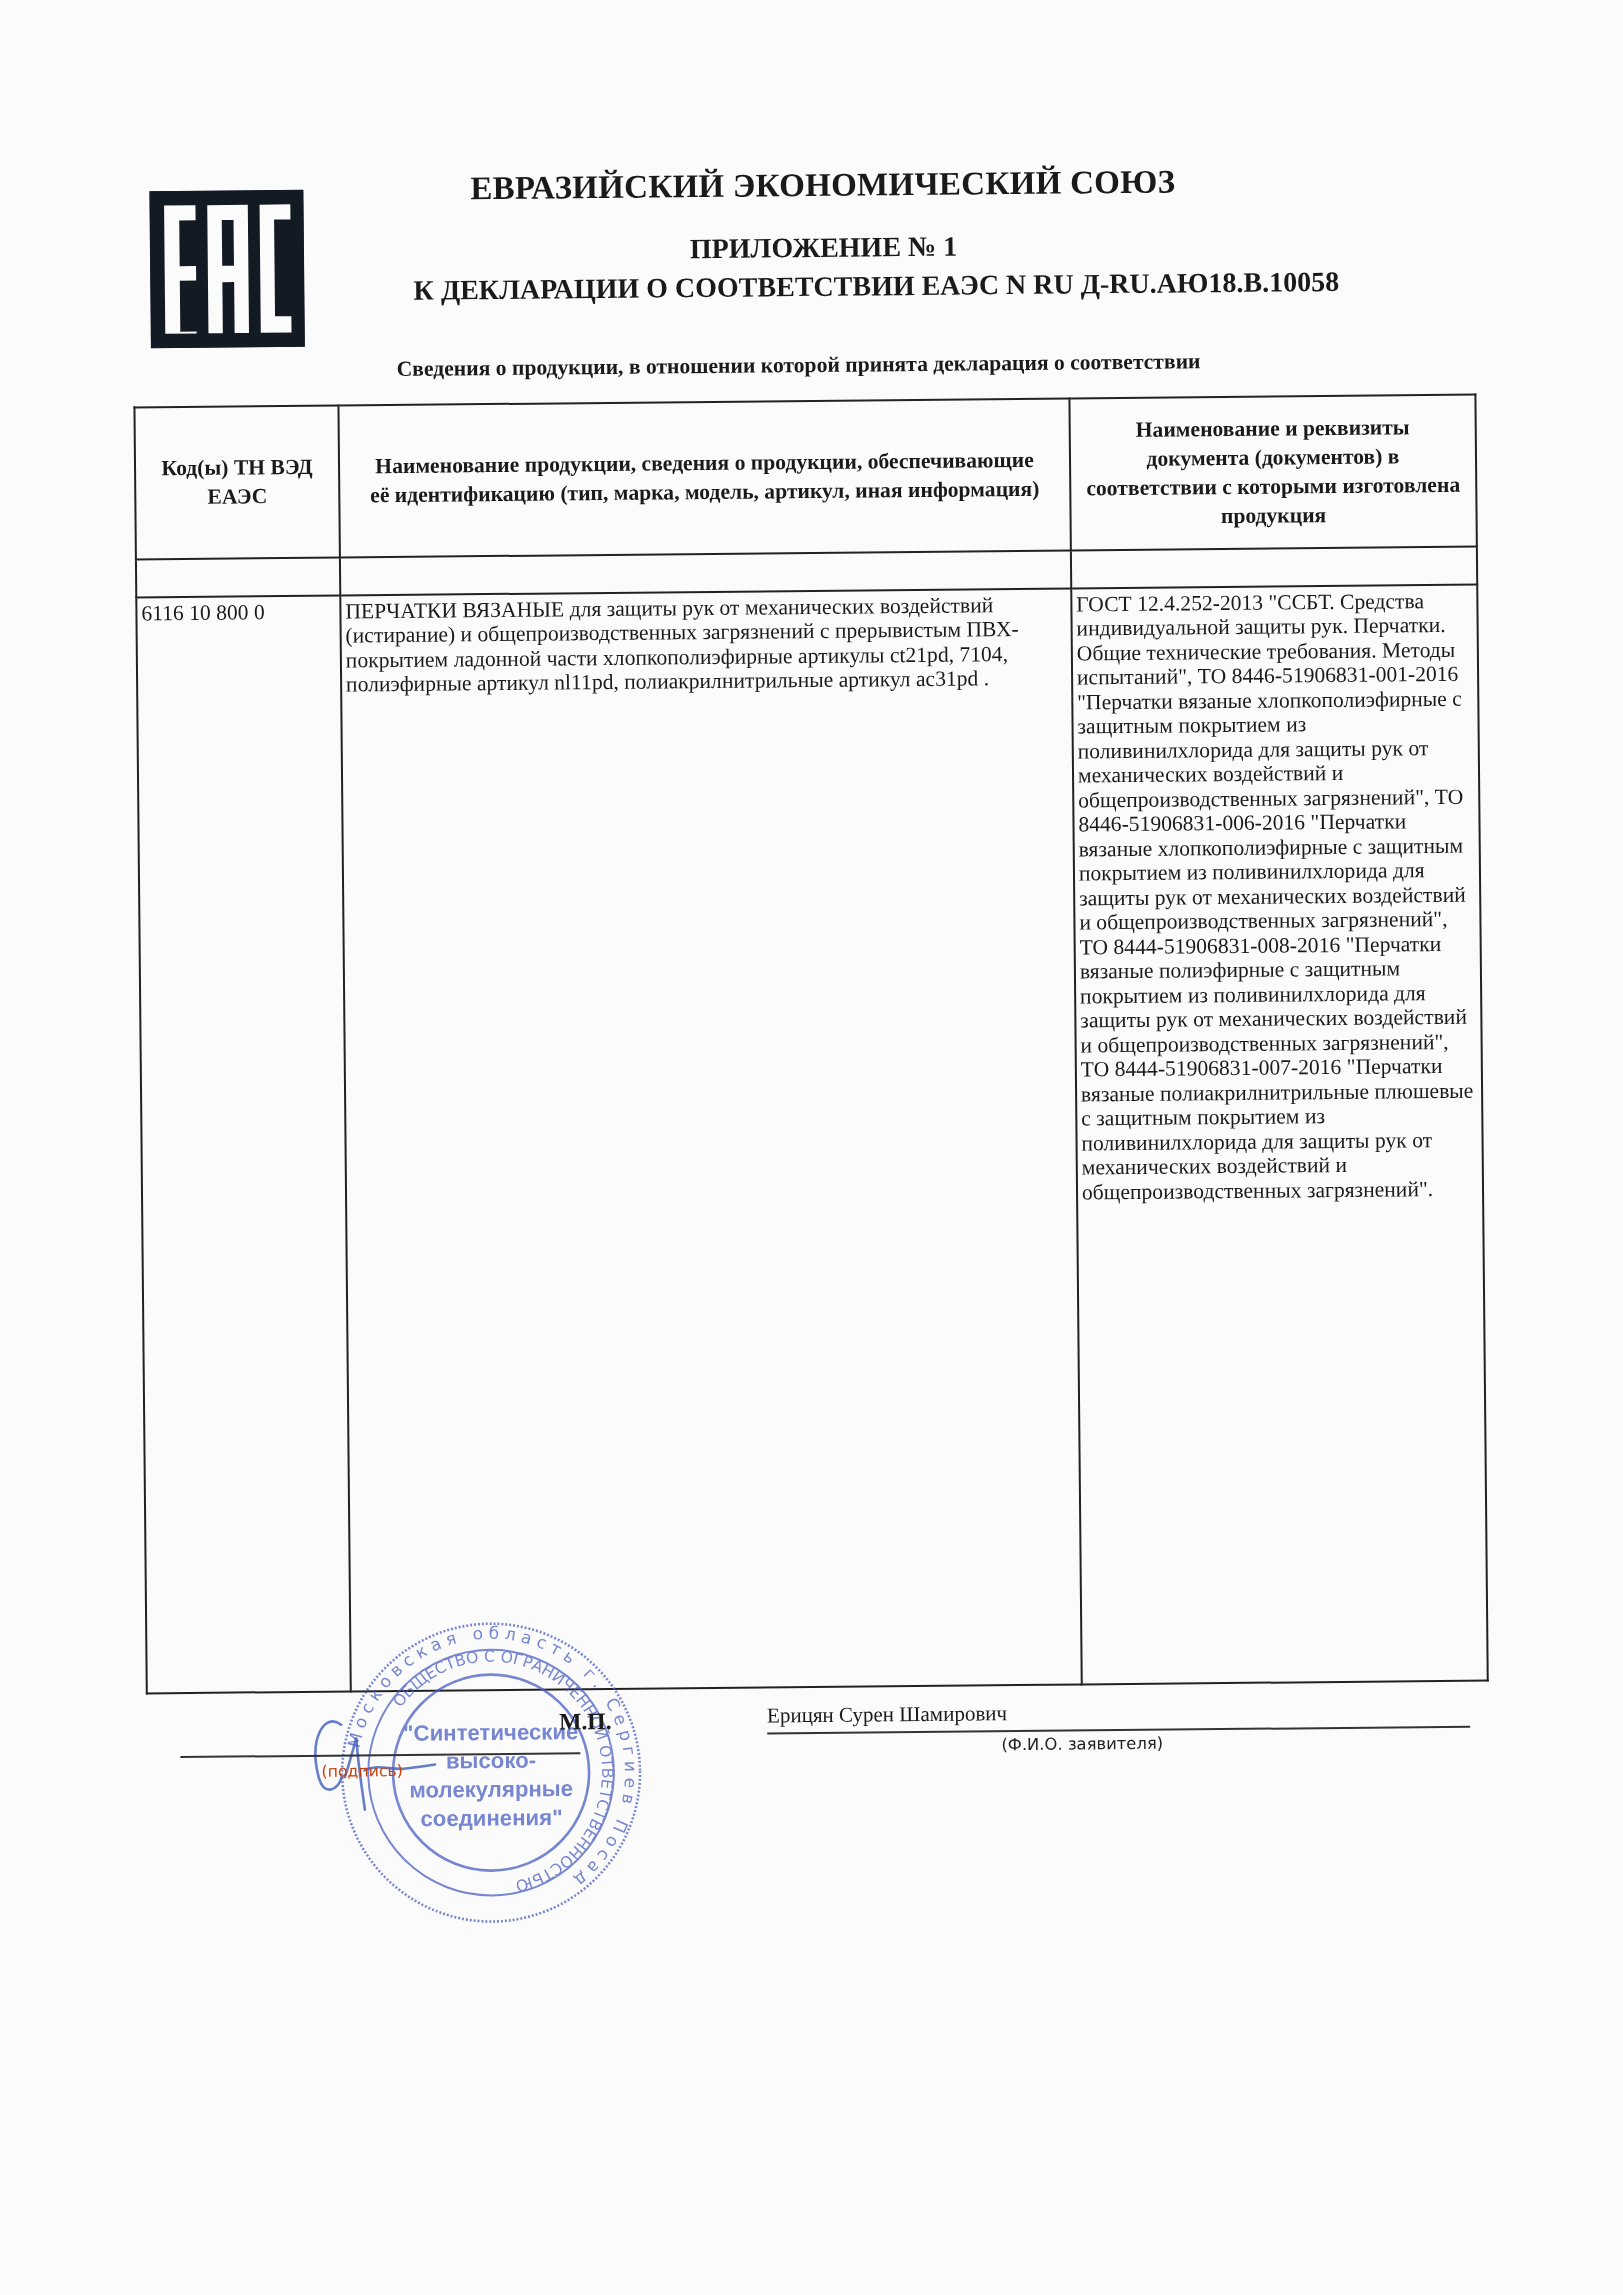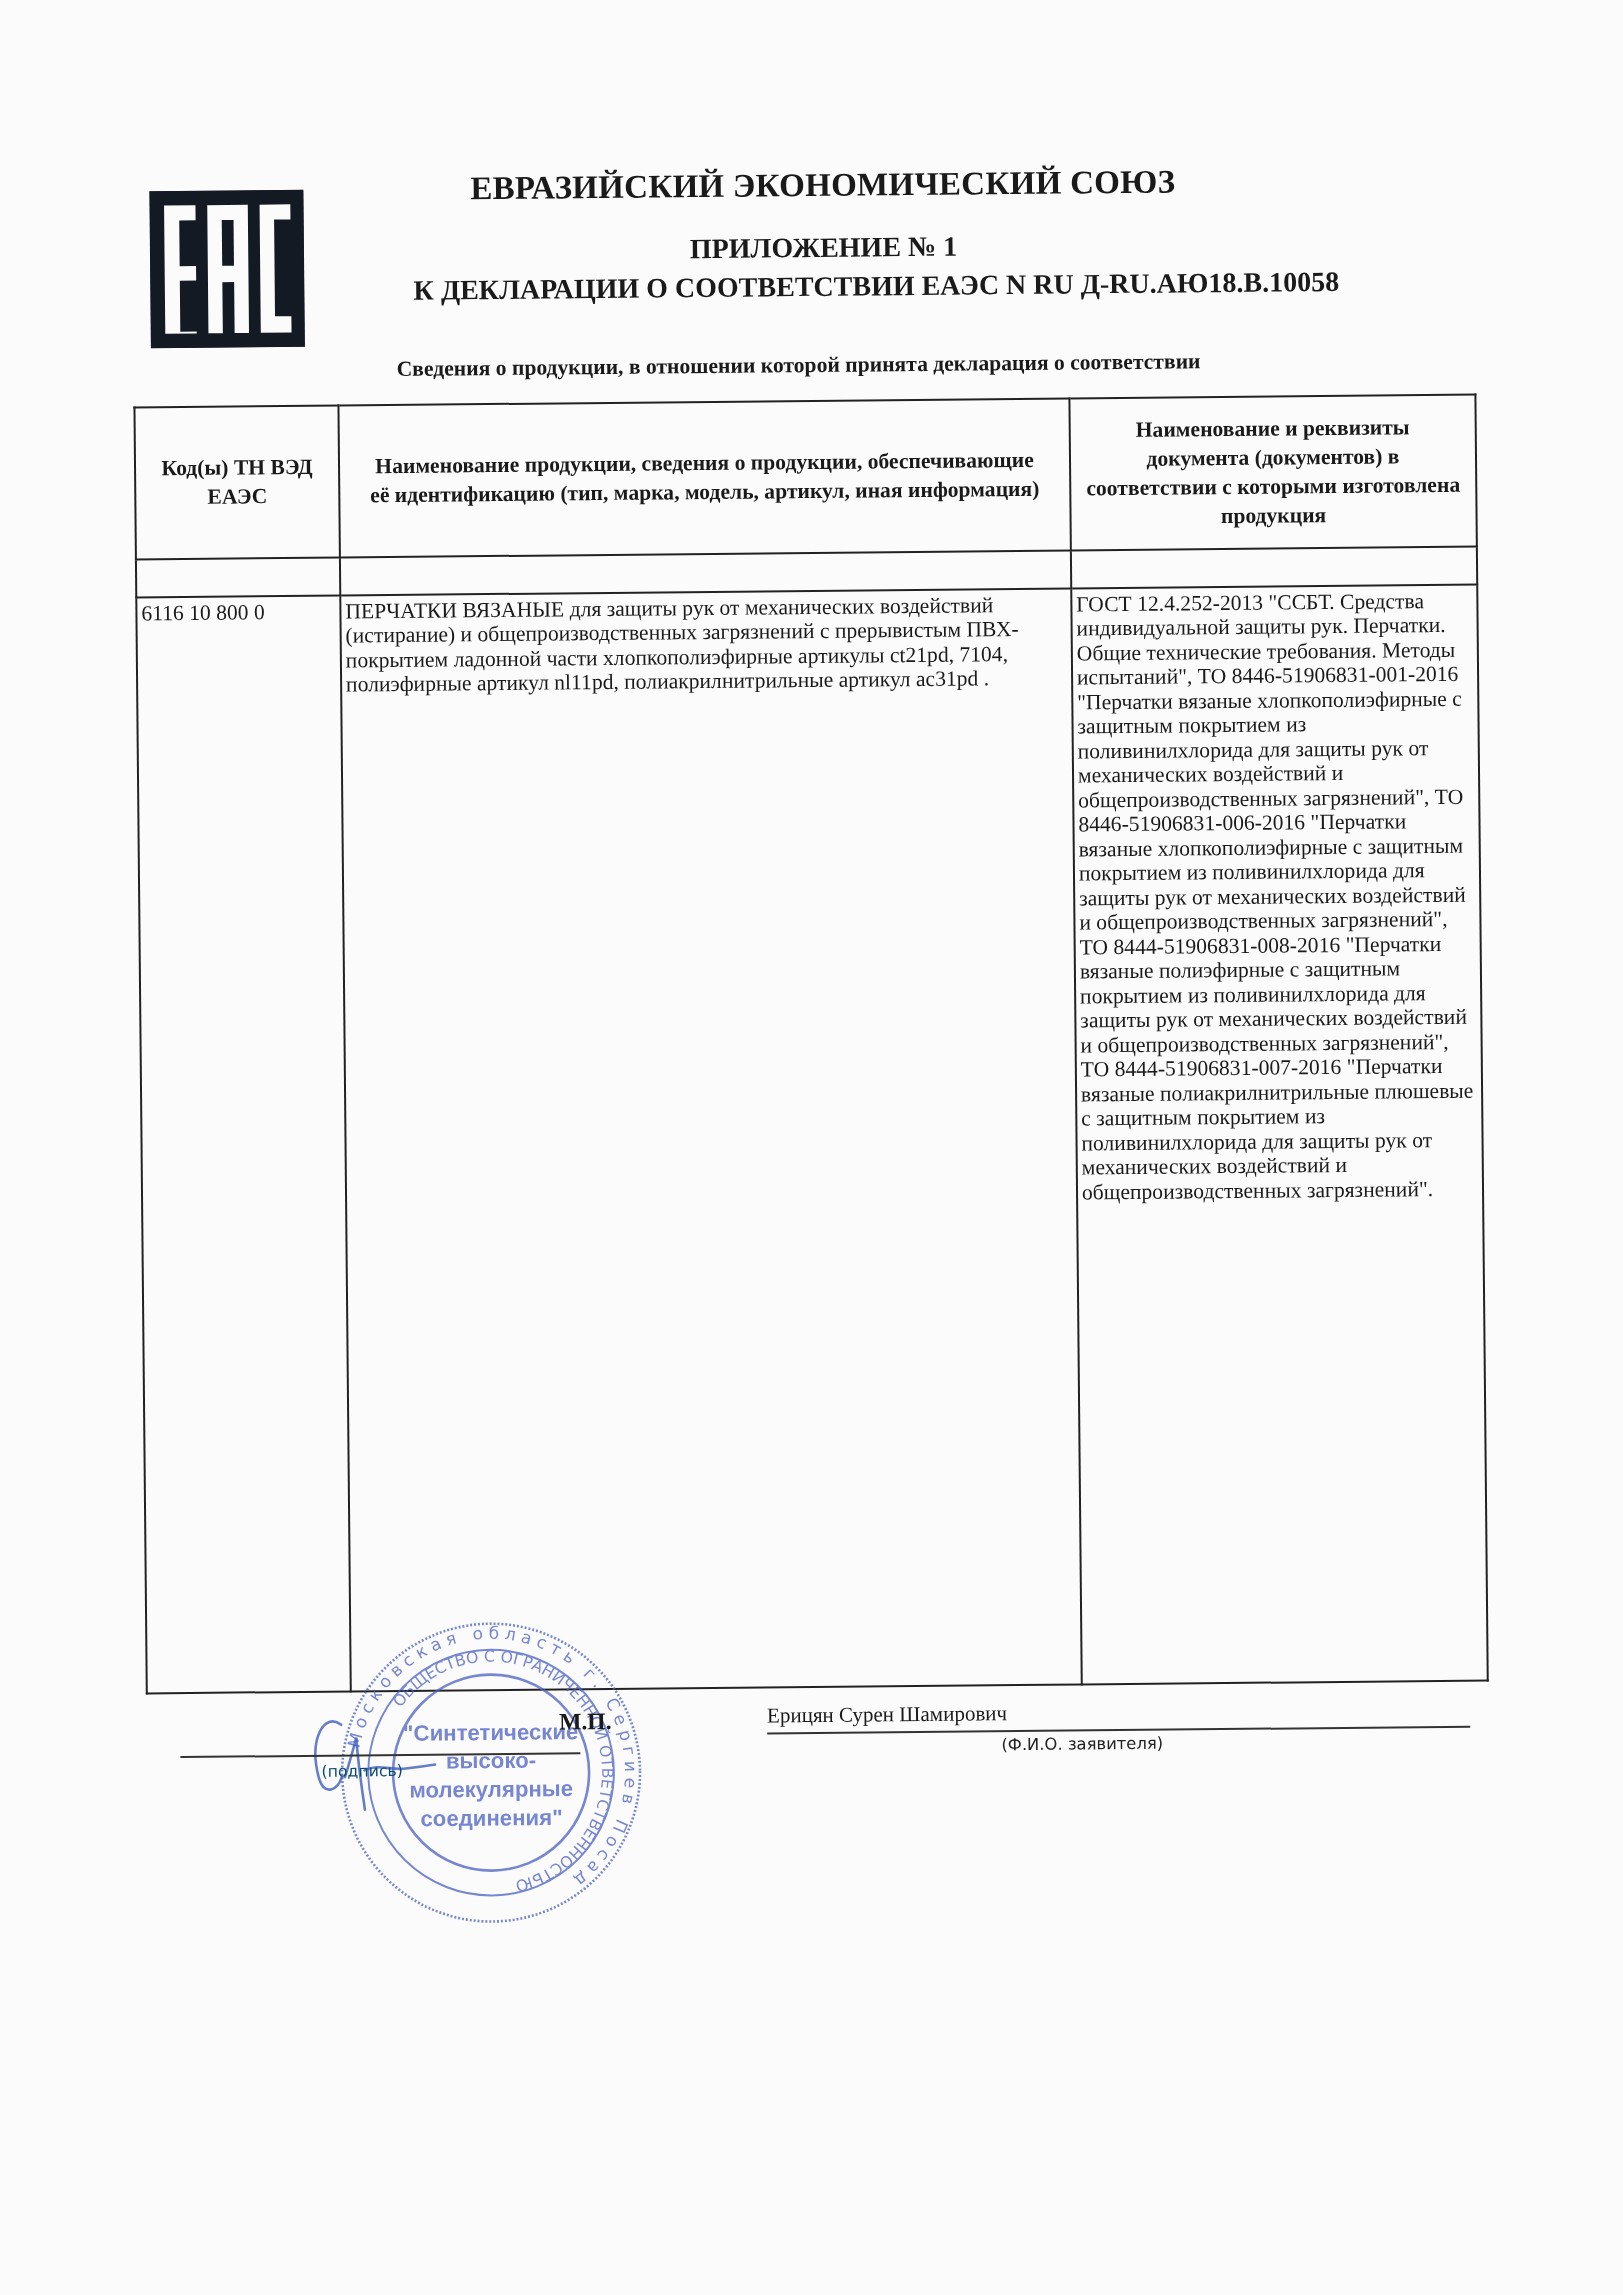--- a/index.html
+++ b/index.html
@@ -30,21 +30,21 @@
   col.c1 { width: 204px; } col.c2 { width: 731px; } col.c3 { width: 406px; }
   tr.spacer td { height: 36px; }
   tr.data td { height: 1089px; font-size: 21.6px; line-height: 24.5px; padding: 2.6px 3.9px; }
   td.code { font-size: 20px; }
   td.docs { font-size: 22px; line-height: 24px; white-space: pre-line; }
 
   
   .mp { position: absolute; left: 552px; top: 1706px; font-weight: bold; font-size: 23.6px; }
   .sig-line { position: absolute; left: 173px; top: 1750px; width: 400px; border-top: 2px solid #333; }
   .sig-label { position: absolute; left: 314px; top: 1757px; font-family: "DejaVu Sans", sans-serif;
-               font-size: 15.7px; color: #0c4a6e; }
+               font-size: 15.7px; color: #c2410c; }
   .name { position: absolute; left: 760px; top: 1703px; font-size: 21px; }
   .name-line { position: absolute; left: 760px; top: 1732px; width: 703px; border-top: 2px solid #333; }
   .name-label { position: absolute; left: 994px; top: 1737px; font-family: "DejaVu Sans", sans-serif;
                 font-size: 16.4px; color: #222; }
 
   
   .stamp { position: absolute; left: 330px; top: 1616px; width: 307px; height: 307px; opacity: 0.75; }
   .stamp svg { width: 100%; height: 100%; }
   .signature { position: absolute; left: 298px; top: 1694px; width: 131px; height: 118px; opacity: 0.8; }
 </style>

